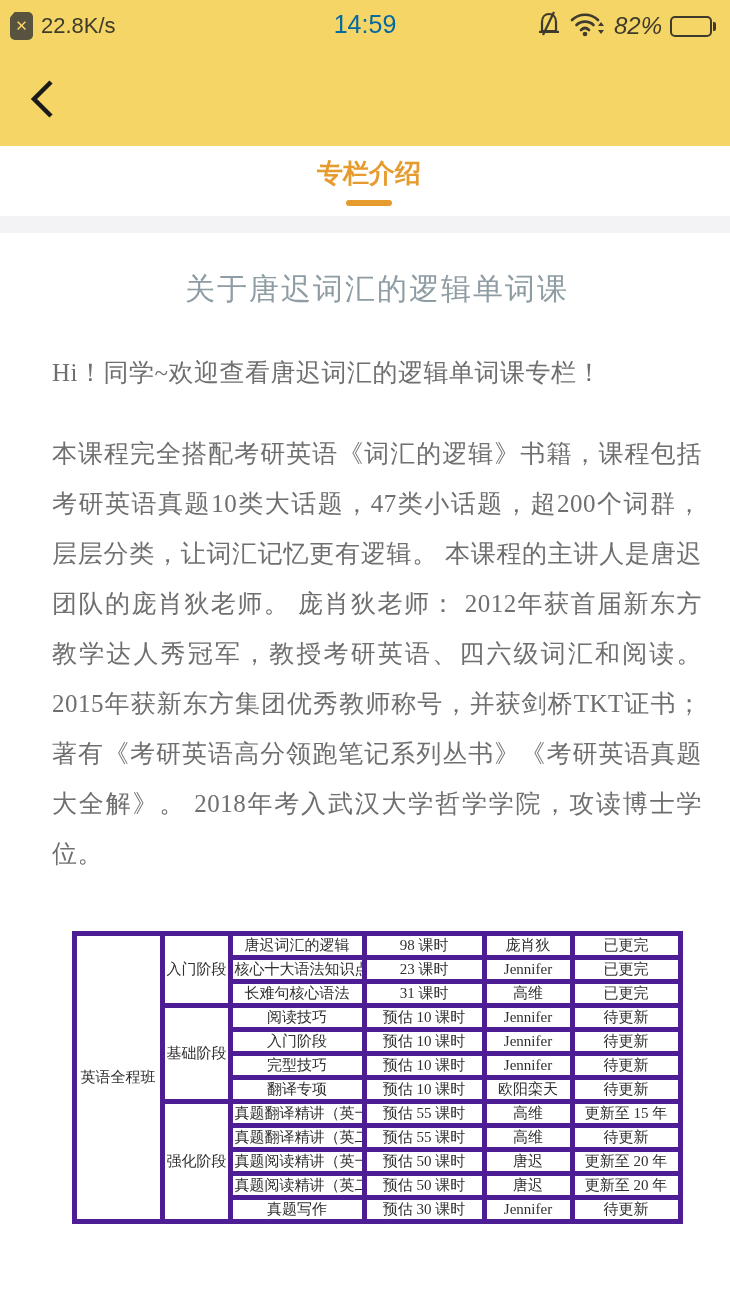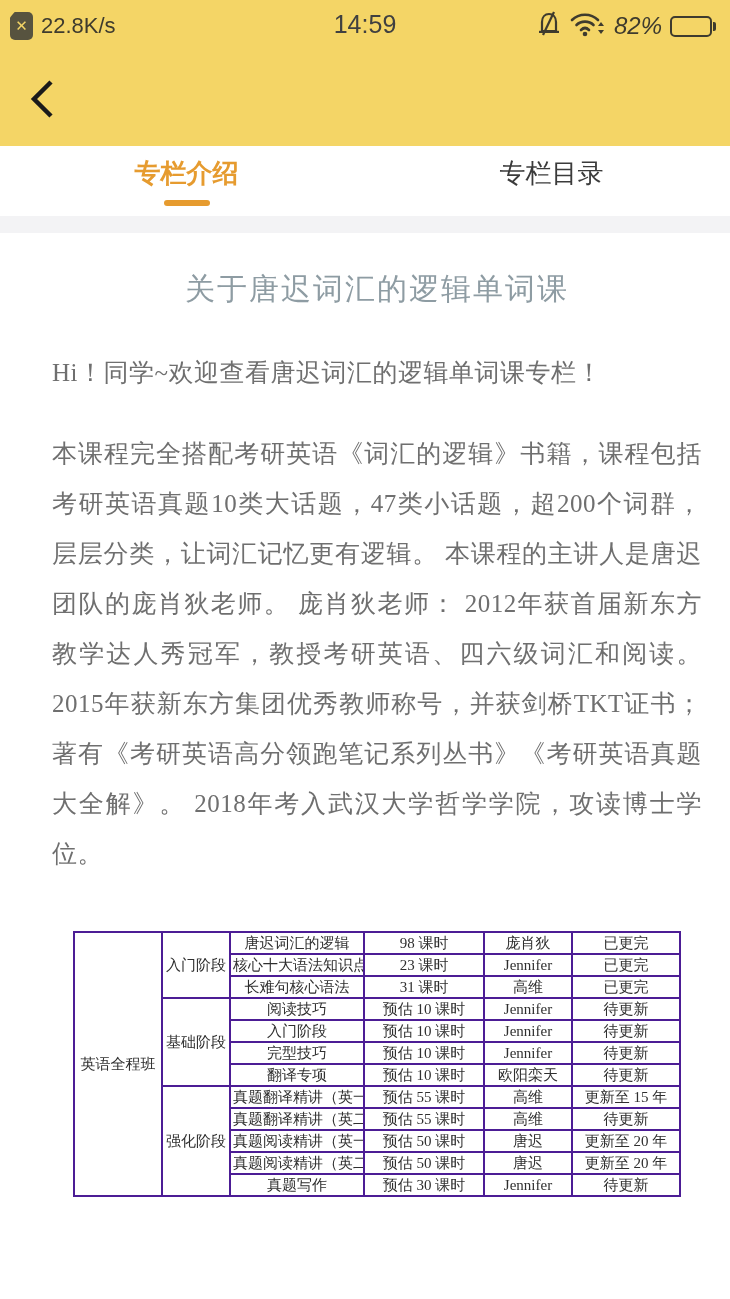--- a/index.html
+++ b/index.html
@@ -19,21 +19,21 @@
     height: 52px;
     display: flex; align-items: center; justify-content: space-between;
     padding: 0 14px 0 10px;
     color: #3E3B2E;
     font-family: "Liberation Sans", "DejaVu Sans", sans-serif;
   }
   .sb-left, .sb-right { display: flex; align-items: center; gap: 8px; }
   .sb-speed { font-size: 22px; }
   .sb-time {
     position: absolute; left: 0; right: 0; top: 10px;
-    text-align: center; font-size: 25px; color: #404040;
+    text-align: center; font-size: 25px; color: #0369a1;
     pointer-events: none;
   }
   .sim-icon {
     width: 23px; height: 28px;
     background: #57533F;
     border-radius: 5px;
     clip-path: polygon(0 20%, 20% 0, 100% 0, 100% 100%, 0 100%);
     display: flex; align-items: center; justify-content: center;
     color: #F4D566; font-size: 15px; font-weight: bold;
   }
@@ -100,21 +100,21 @@
   
   .course-table-wrap { margin-top: 52px; display: flex; justify-content: center; }
   table.course-table {
     border-collapse: collapse;
     table-layout: fixed;
     width: 606px;
     color: #2F2F2F;
     font-size: 15px;
   }
   table.course-table td {
-    border: 2px solid #4c1d95;
+    border: 5px solid #4c1d95;
     text-align: center;
     height: 22px;
     padding: 0 2px;
     overflow: hidden;
     white-space: nowrap;
   }
 </style>
 </head>
 <body>
 
@@ -160,24 +160,20 @@
     </div>
   </div>
 
 </div>
 
 <div class="tab-bar">
   <div class="tab active">
     <span class="tab-label">专栏介绍</span>
     <span class="tab-underline"></span>
   </div>
-  <div class="tab">
-    <span class="tab-label">专栏目录</span>
-    <span class="tab-underline"></span>
-  </div>
 </div>
 
 <div class="section-separator"></div>
 
 <div class="content">
   <div class="article-heading">关于唐迟词汇的逻辑单词课</div>
   <p class="greeting">Hi！同学~欢迎查看唐迟词汇的逻辑单词课专栏！</p>
   <p class="description">本课程完全搭配考研英语《词汇的逻辑》书籍，课程包括考研英语真题10类大话题，47类小话题，超200个词群，层层分类，让词汇记忆更有逻辑。 本课程的主讲人是唐迟团队的庞肖狄老师。 庞肖狄老师： 2012年获首届新东方教学达人秀冠军，教授考研英语、四六级词汇和阅读。 2015年获新东方集团优秀教师称号，并获剑桥TKT证书；著有《考研英语高分领跑笔记系列丛书》《考研英语真题大全解》。 2018年考入武汉大学哲学学院，攻读博士学位。</p>
 
   <div class="course-table-wrap">

